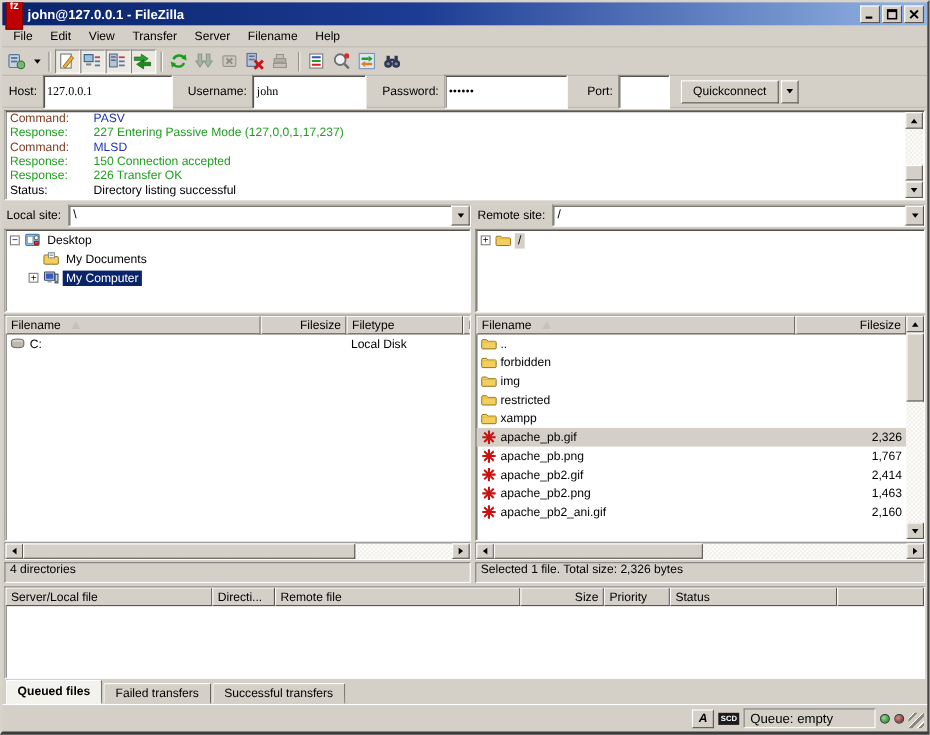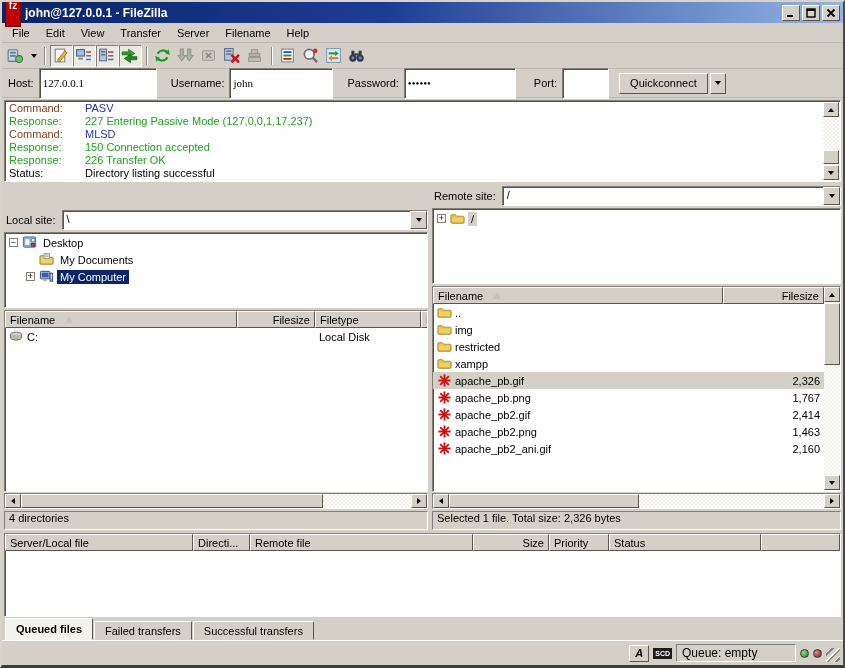--- a/index.html
+++ b/index.html
@@ -53,21 +53,21 @@
     background-size:4px 4px;background-position:0 0,2px 2px;margin-top:1px;}
   .sb-btn{position:absolute;width:16px;height:15px;display:flex;align-items:center;justify-content:center;}
   .sb-thumb{position:absolute;}
   .tri-up{width:0;height:0;border-left:3px solid transparent;border-right:3px solid transparent;border-bottom:4px solid #000;}
   .tri-down{width:0;height:0;border-left:3px solid transparent;border-right:3px solid transparent;border-top:4px solid #000;}
   .tri-left{width:0;height:0;border-top:3px solid transparent;border-bottom:3px solid transparent;border-right:4px solid #000;}
   .tri-right{width:0;height:0;border-top:3px solid transparent;border-bottom:3px solid transparent;border-left:4px solid #000;}
   
   .main{flex:1 1 auto;display:flex;margin:2px;gap:4px;min-height:0;}
   .pane{display:flex;flex-direction:column;min-width:0;}
-  .pane-left{flex:0 0 424px;margin-top:24px;}
+  .pane-left{flex:0 0 424px;}
   .pane-right{flex:1 1 auto;}
   .sitebar{height:21px;flex:0 0 21px;display:flex;align-items:center;margin-bottom:2px;}
   .site-label{padding:0 6px 0 2px;white-space:nowrap;}
   .combo{flex:1;height:20px;display:flex;align-items:stretch;background:#fff;position:relative;}
   .combo-text{flex:1;padding:2px 4px;white-space:nowrap;overflow:hidden;}
   .combo-btn{width:17px;display:flex;align-items:center;justify-content:center;}
   .treebox{flex:0 0 76px;background:#fff;margin-bottom:2px;padding:1px 2px;overflow:hidden;}
   .trow{height:17px;display:flex;align-items:center;white-space:nowrap;}
   .expander{width:9px;height:9px;border:1px solid #848078;background:#fff;font-size:9px;line-height:7px;text-align:center;margin-right:4px;flex:0 0 9px;color:#000;}
   .exp-space{width:13px;flex:0 0 13px;}
@@ -471,20 +471,34 @@
               </div>
             </div>
             <div class="lrow">
               <div class="lcell" style="flex: 0 0 290px;">
                 <span class="icon">
                   <svg width="15" height="15" viewBox="0 0 16 16">
                     <path d="M1 5.2 Q1 4 2 4 L5.6 4 L7.2 5.6 L14 5.6 Q15 5.6 15 6.6 L15 12 Q15 13 14 13 L2 13 Q1 13 1 12 Z" fill="#f3cf5e" stroke="#8a6d1a" stroke-width="0.9"></path>
                     <path d="M1 6.4 L15 6.4" stroke="#e2b93e" stroke-width="1"></path>
                   </svg>
                 </span>
+                <span>forbidden</span>
+              </div>
+              <div class="lcell num" style="flex: 0 0 101px;">
+                <span></span>
+              </div>
+            </div>
+            <div class="lrow">
+              <div class="lcell" style="flex: 0 0 290px;">
+                <span class="icon">
+                  <svg width="15" height="15" viewBox="0 0 16 16">
+                    <path d="M1 5.2 Q1 4 2 4 L5.6 4 L7.2 5.6 L14 5.6 Q15 5.6 15 6.6 L15 12 Q15 13 14 13 L2 13 Q1 13 1 12 Z" fill="#f3cf5e" stroke="#8a6d1a" stroke-width="0.9"></path>
+                    <path d="M1 6.4 L15 6.4" stroke="#e2b93e" stroke-width="1"></path>
+                  </svg>
+                </span>
                 <span>img</span>
               </div>
               <div class="lcell num" style="flex: 0 0 101px;">
                 <span></span>
               </div>
             </div>
             <div class="lrow">
               <div class="lcell" style="flex: 0 0 290px;">
                 <span class="icon">
                   <svg width="15" height="15" viewBox="0 0 16 16">

